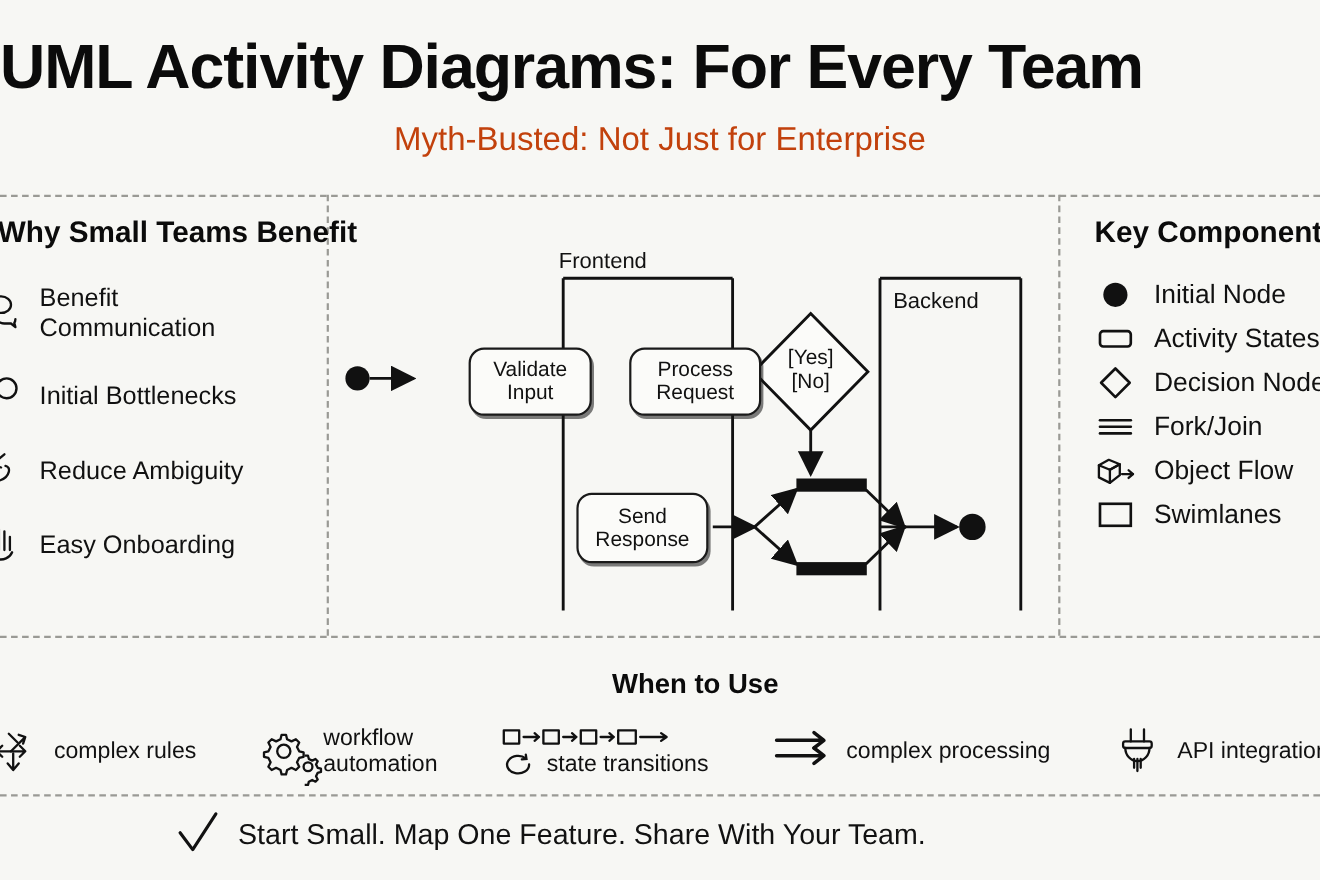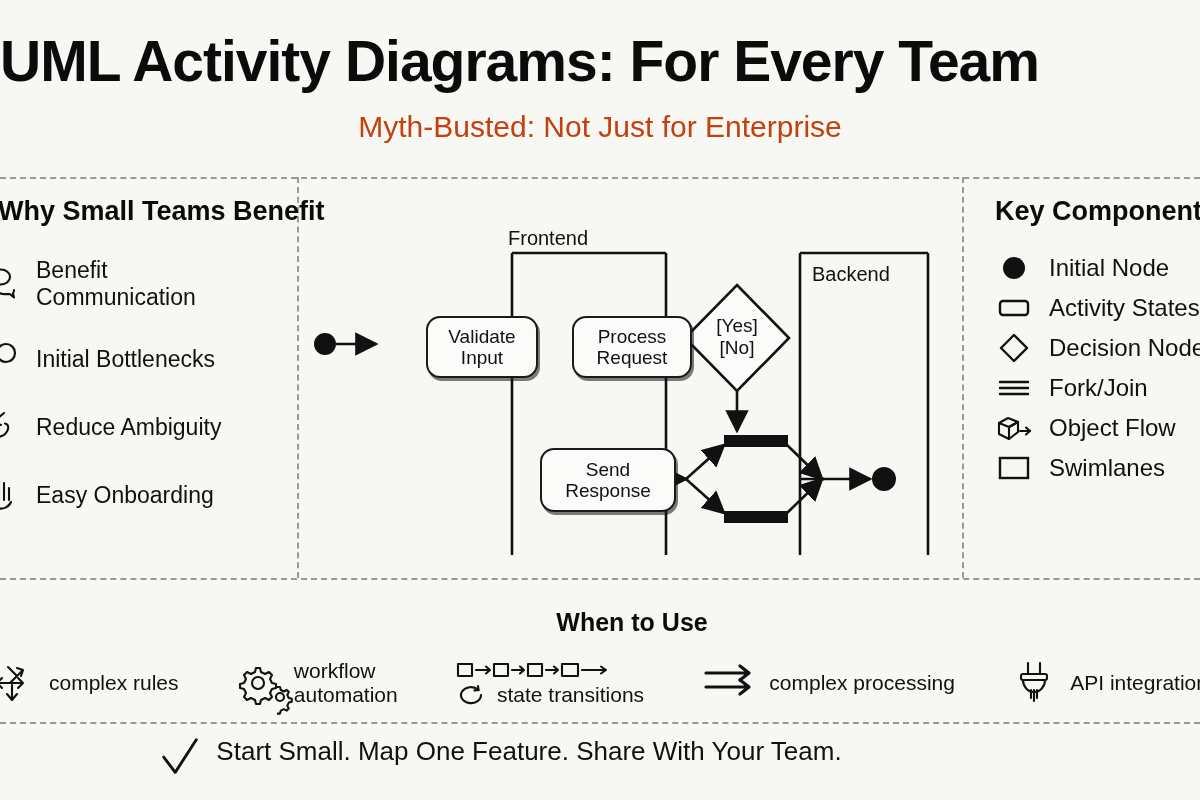--- a/index.html
+++ b/index.html
@@ -80,21 +80,21 @@
     display: flex; align-items: center; justify-content: space-between;
     padding: 0 6px;
   }
   .use-item { display: flex; align-items: center; gap: 11px; }
   .use-ico { width: 46px; height: 52px; flex: 0 0 46px; }
   .use-label { font-size: 21px; line-height: 1.12; color: #111; white-space: nowrap; }
 
   
   #footer {
     position: absolute; left: 0; top: 736px; width: 1000px;
-    display: flex; justify-content: center; gap: 14px;
+    display: flex; align-items: center; justify-content: center; gap: 14px;
   }
   #footer .tag { font-size: 26px; color: #111; white-space: nowrap; }
 
   svg { display: block; overflow: visible; }
 </style>
 </head>
 <body>
 
 <div id="page">
 
@@ -259,21 +259,21 @@
     </svg>
 
     <div class="node-box" style="left:78px; top:133px; width:112px; height:62px;margin-left:48px;">
       <span style="white-space: pre-line;">Validate
 Input</span>
     </div>
     <div class="node-box" style="left:228px; top:133px; width:120px; height:62px;margin-left:44px;">
       <span style="white-space: pre-line;">Process
 Request</span>
     </div>
-    <div class="node-box" style="left:240px; top:265px; width:136px; height:64px;">
+    <div class="node-box" style="left:224px; top:265px; width:120px; height:64px;">
       <span style="white-space: pre-line;">Send
 Response</span>
     </div>
 
     <div style="position: absolute; left: 385px; top: 132px; width: 104px; text-align: center; font-size: 19px; line-height: 1.15; color: rgb(17, 17, 17); white-space: pre-line;">[Yes]
 [No]</div>
   </div>
 
   <div id="when-head">When to Use</div>
 

